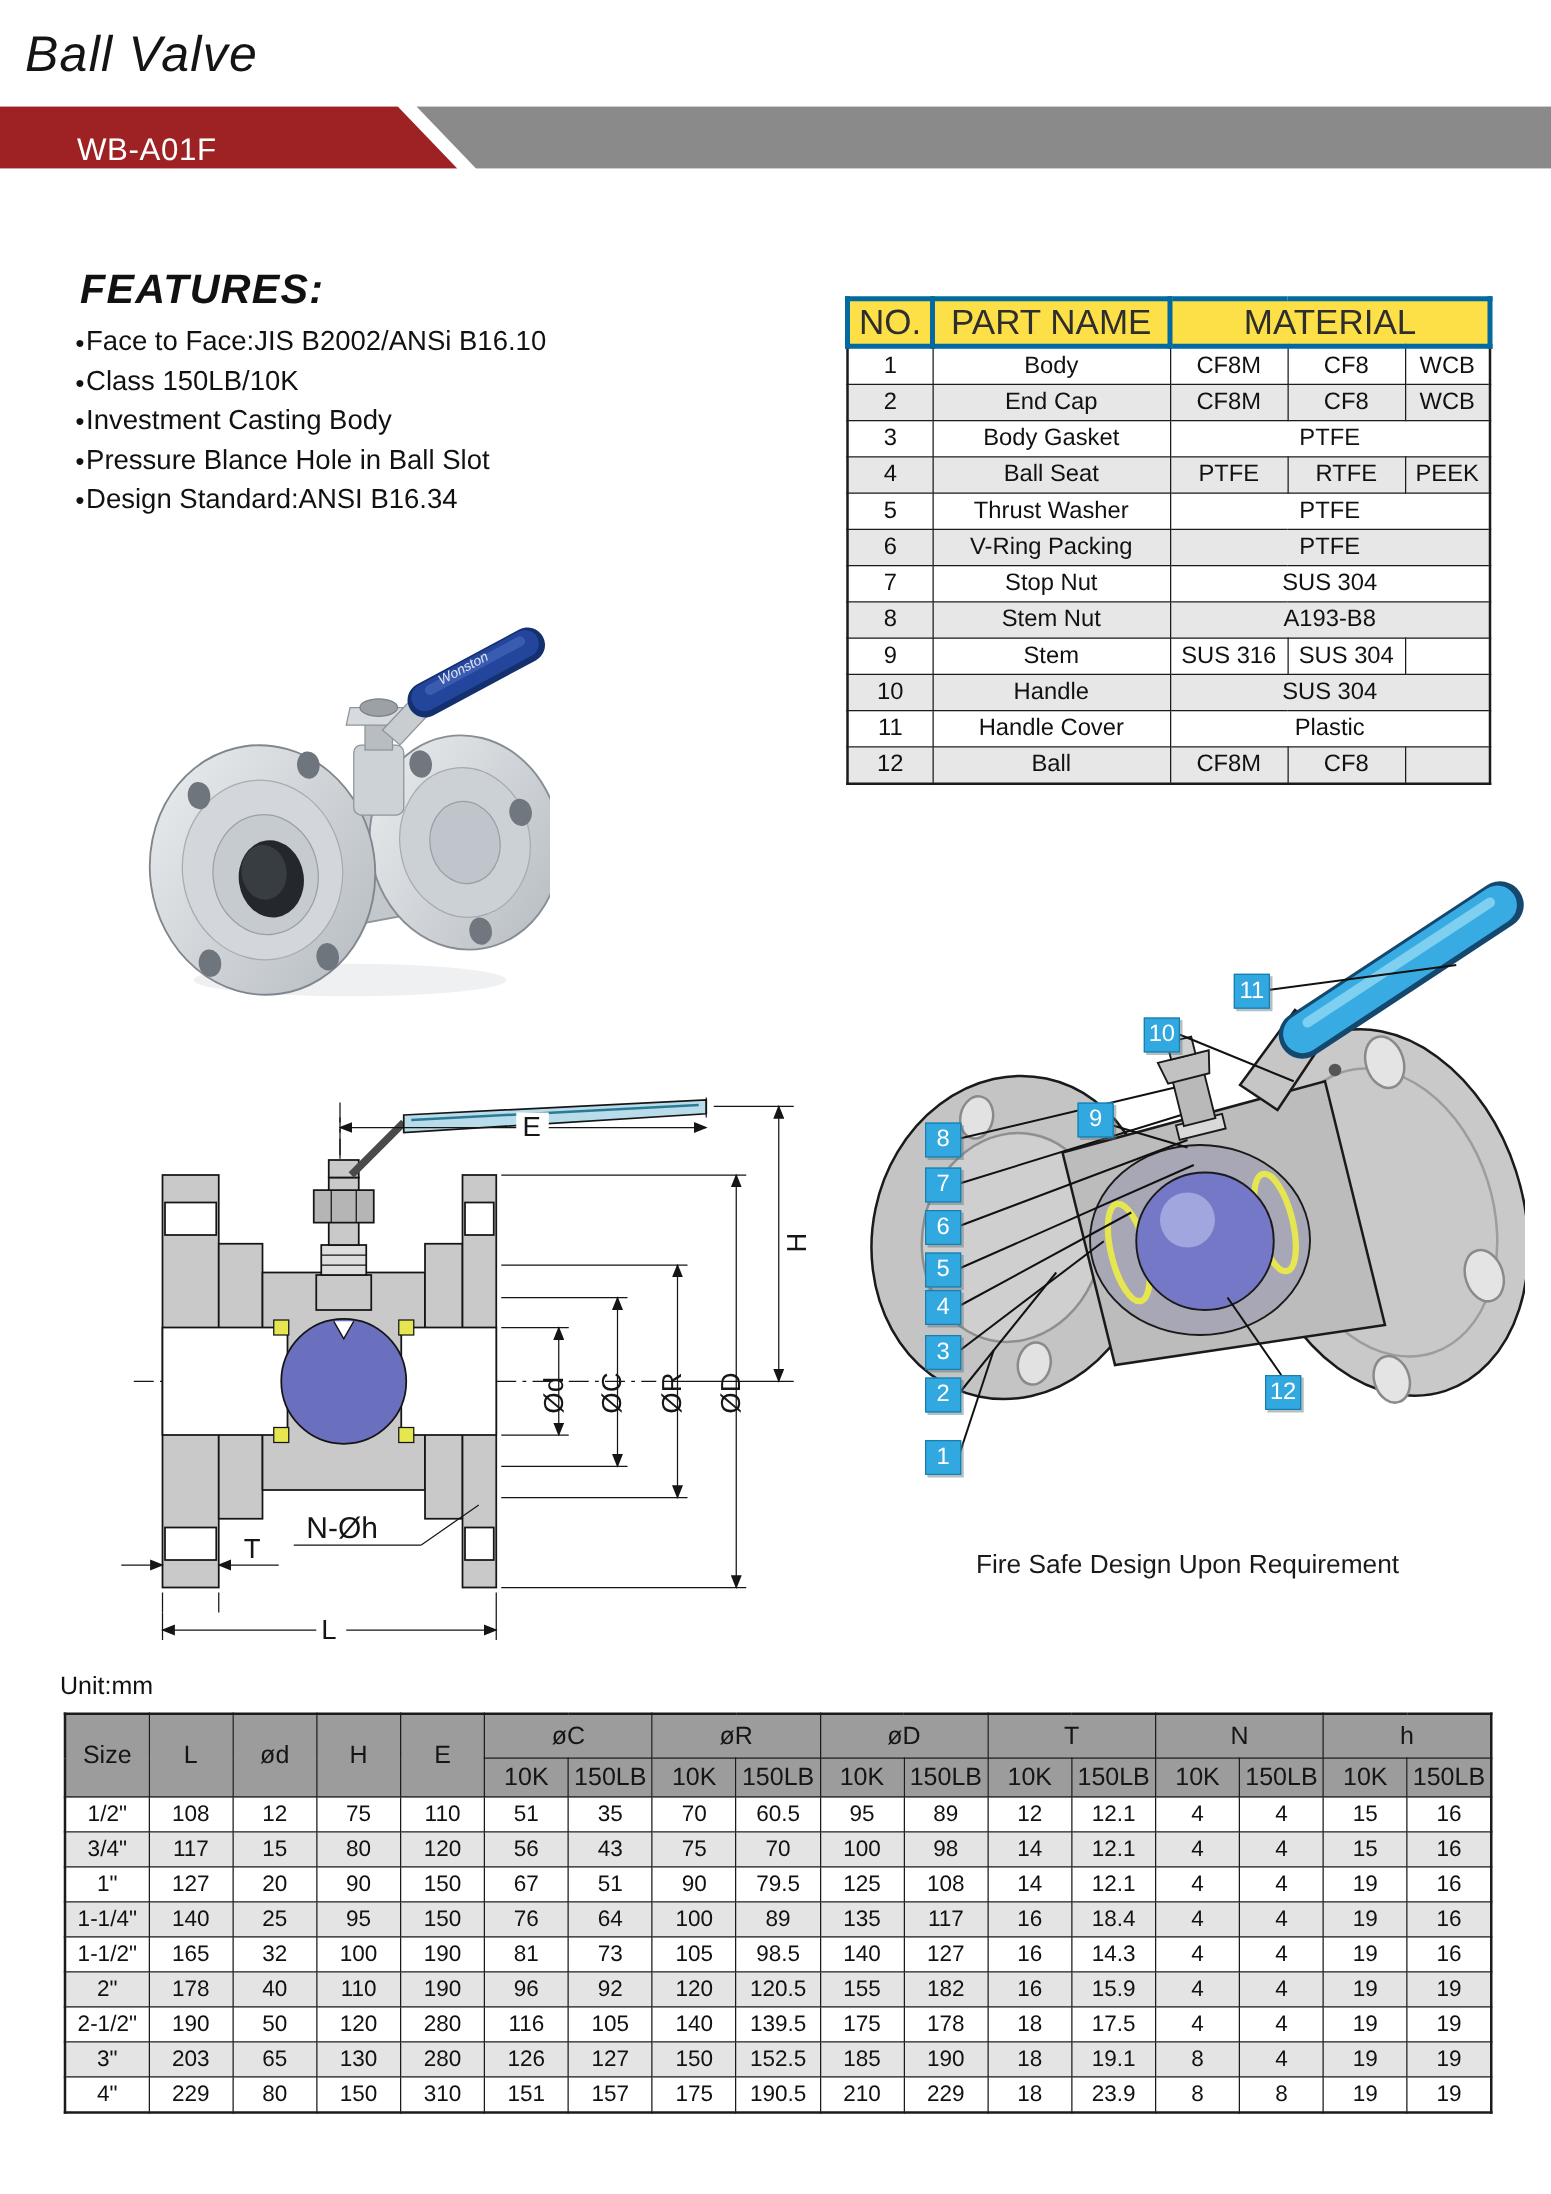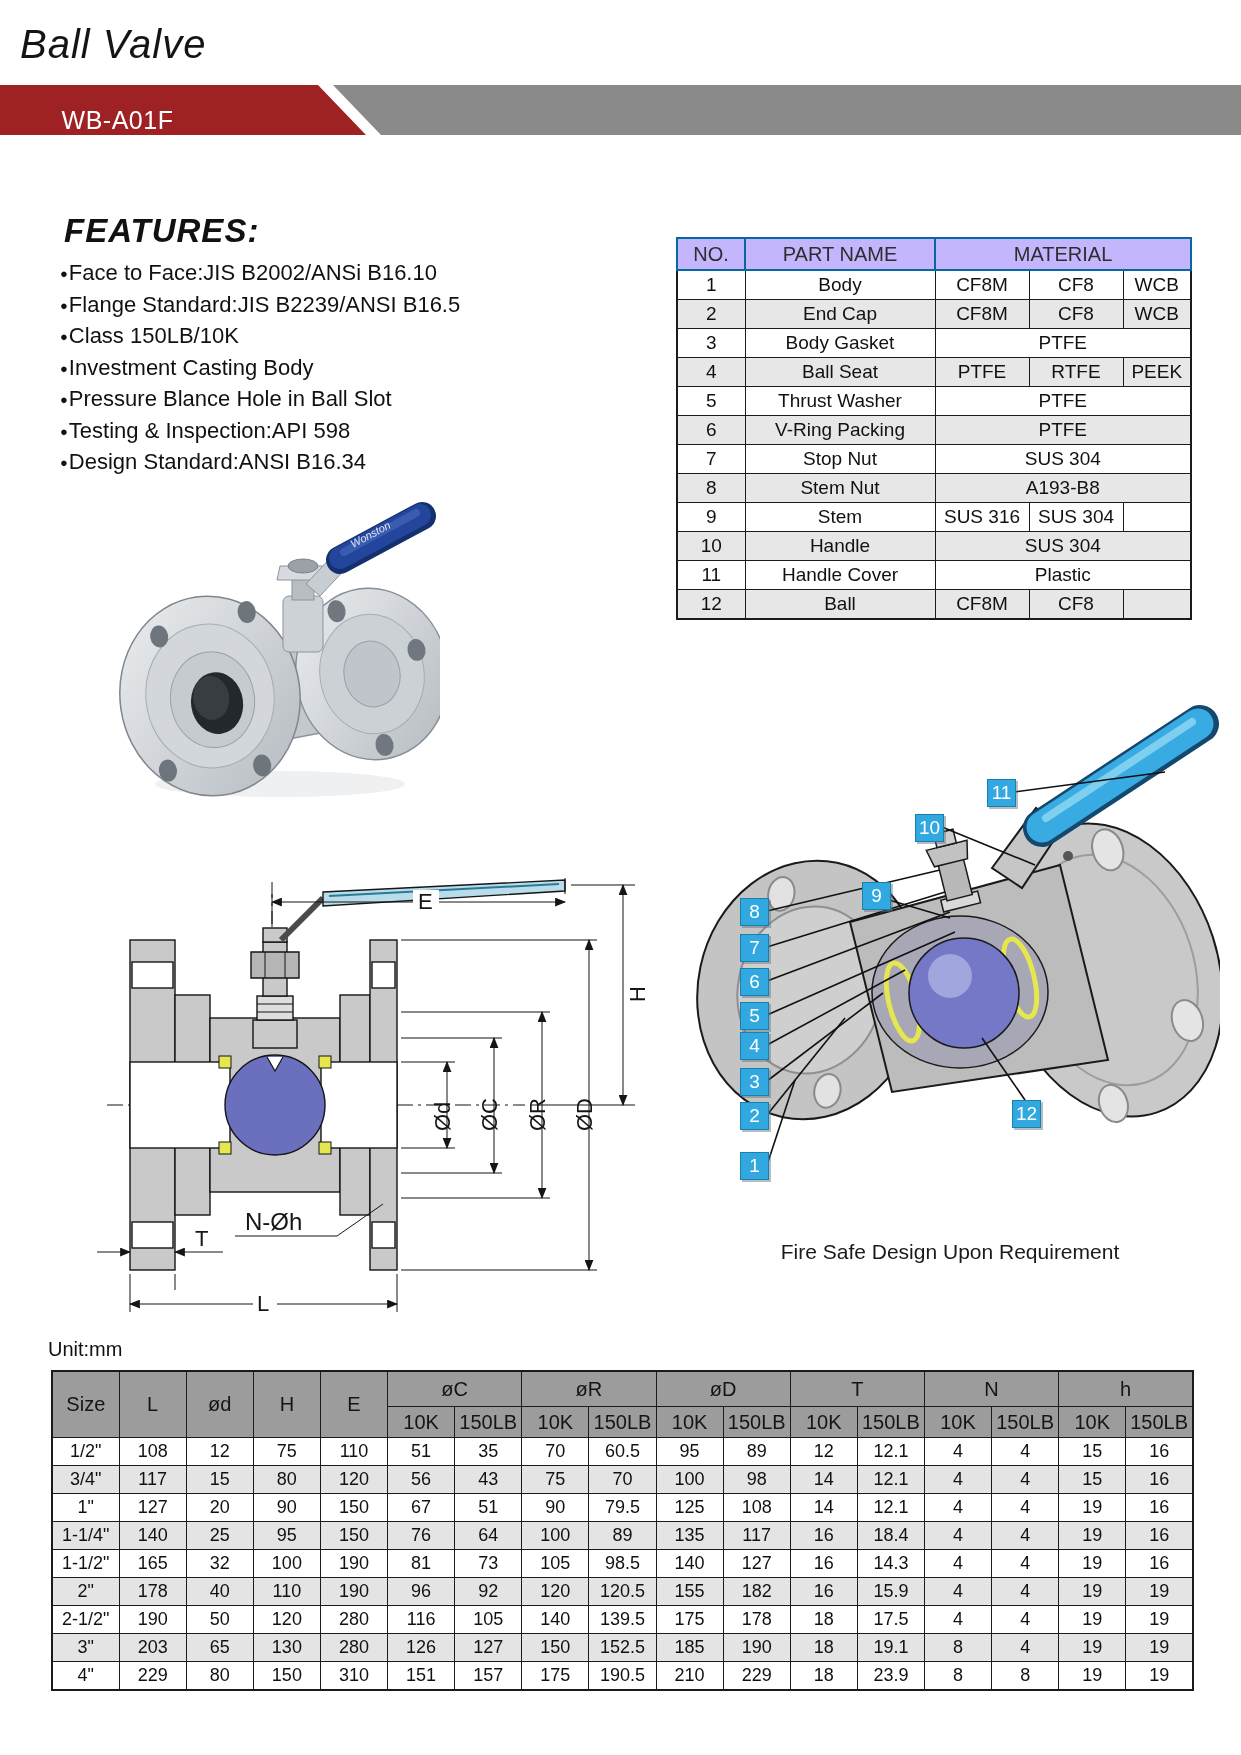--- a/index.html
+++ b/index.html
@@ -31,22 +31,22 @@
   }
   
   .features{position:absolute;left:60px;top:212px;width:580px;}
   .features-heading{font-size:33px;font-weight:700;font-style:italic;letter-spacing:1px;margin:0 0 8px 4px;}
   .feature-item{font-size:22px;line-height:30.5px;white-space:nowrap;}
   .feature-bullet{font-size:13px;vertical-align:2px;margin-right:1px;}
   
   table{border-collapse:collapse;table-layout:fixed;}
   .parts-table{position:absolute;left:676px;top:237px;width:514px;border:2px solid #1b1b1b;}
   .parts-table th{
-    background:#c4b5fd;color:#2e2e2e;font-weight:400;font-size:20px;height:28px;
-    border:2px solid #0369a1;
+    background:#fde047;color:#2e2e2e;font-weight:400;font-size:28px;height:28px;
+    border:4px solid #0369a1;
   }
   .parts-table td{
     border:1px solid #1b1b1b;text-align:center;font-size:19px;height:28px;
     padding:0;color:#111;
   }
   .parts-table tbody tr:nth-child(even) td{background:#e7e7e7;}
   .unit-label{position:absolute;left:48px;top:1338px;font-size:20px;color:#111;}
   .dim-table{position:absolute;left:51px;top:1370px;width:1143px;border:2px solid #1b1b1b;}
   .dim-table th{
     background:#9c9c9c;color:#151515;font-weight:400;font-size:20px;
@@ -80,25 +80,23 @@
 
 <div class="banner">
   <div class="banner-red"></div>
   <div class="banner-gray"></div>
   <div class="banner-model">WB-A01F</div>
 </div>
 
 <div class="features">
   <div class="features-heading">FEATURES:</div>
   <div class="feature-item"><span class="feature-bullet">●</span><span>Face to Face:JIS B2002/ANSi B16.10</span></div>
-  <div class="feature-item"><span class="feature-bullet">●</span><span>Flange Standard:JIS B2239/ANSI B16.5</span></div>
   <div class="feature-item"><span class="feature-bullet">●</span><span>Class 150LB/10K</span></div>
   <div class="feature-item"><span class="feature-bullet">●</span><span>Investment Casting Body</span></div>
   <div class="feature-item"><span class="feature-bullet">●</span><span>Pressure Blance Hole in Ball Slot</span></div>
-  <div class="feature-item"><span class="feature-bullet">●</span><span>Testing &amp; Inspection:API 598</span></div>
   <div class="feature-item"><span class="feature-bullet">●</span><span>Design Standard:ANSI B16.34</span></div>
 </div>
 
 <table class="parts-table">
   <colgroup>
       <col style="width:68px">
       <col style="width:190px">
       <col style="width:94px">
       <col style="width:94px">
       <col style="width:68px">

